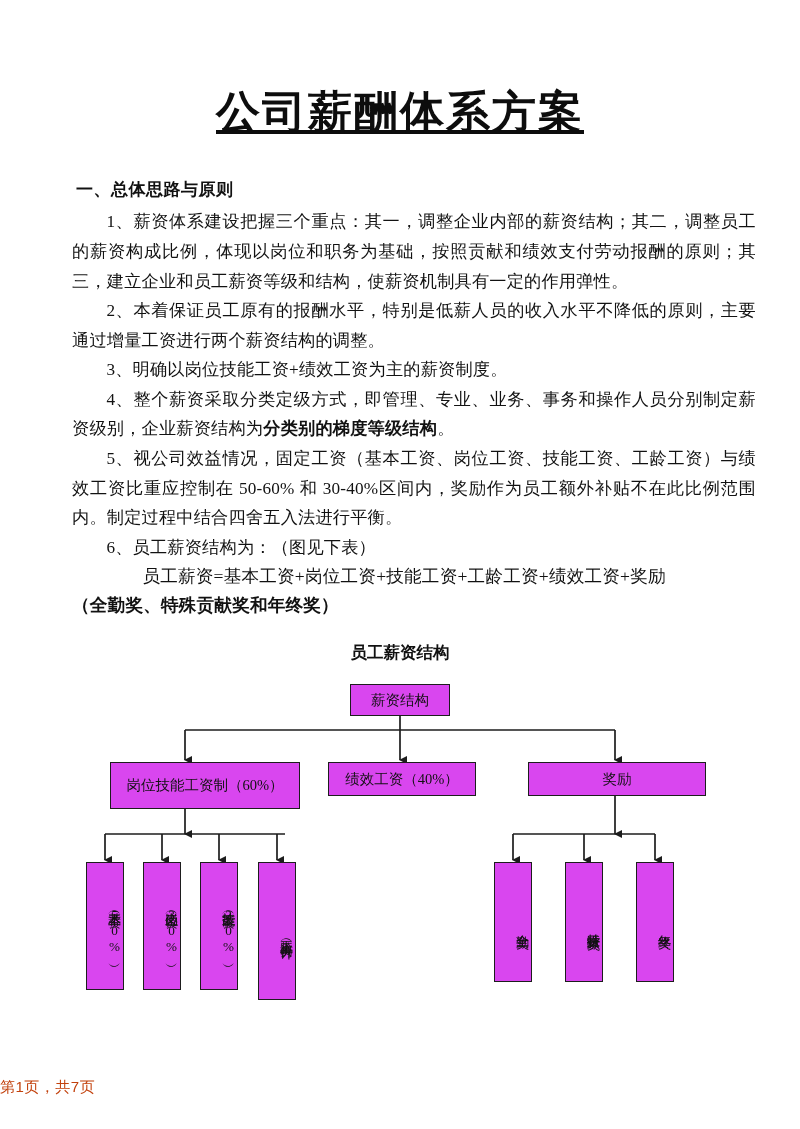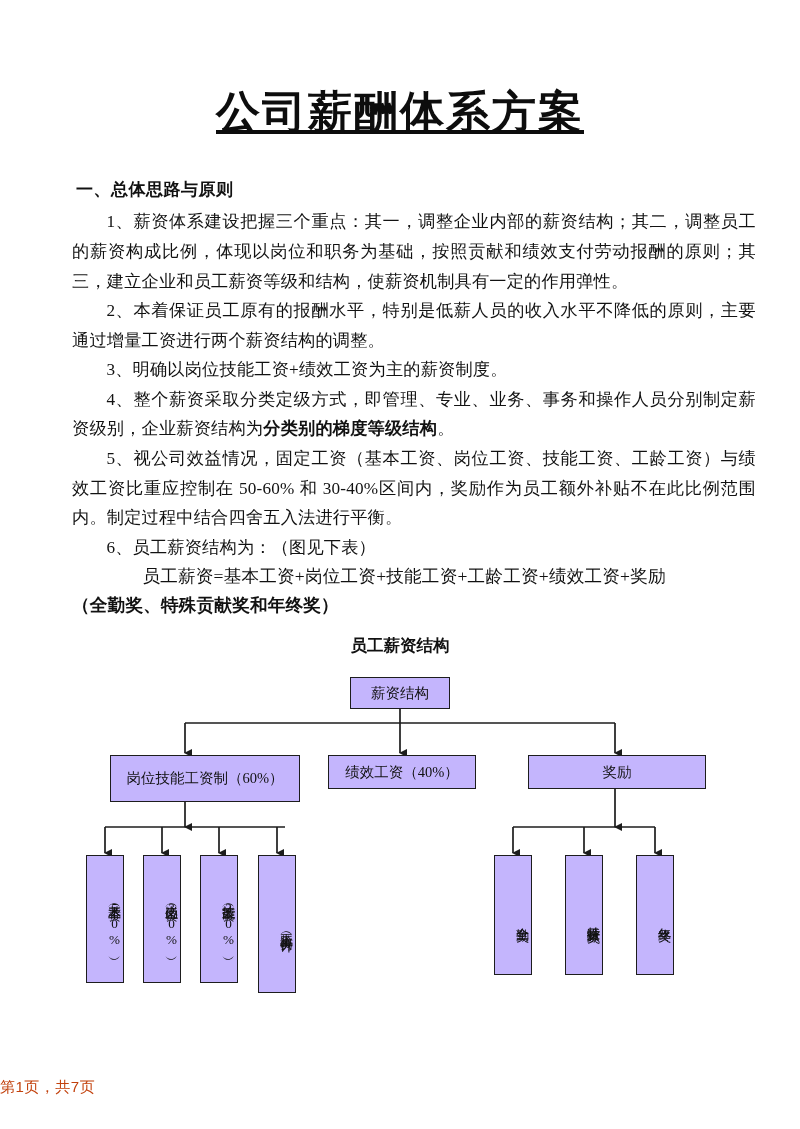--- a/index.html
+++ b/index.html
@@ -80,41 +80,41 @@
     text-indent: 0;
     letter-spacing: 0.2px;
   }
 
   
   .chart-caption {
     text-align: center;
     font-family: "Liberation Sans", "DejaVu Sans", sans-serif;
     font-weight: bold;
     font-size: 16.5px;
-    margin: 0;
+    margin: 7px;
     padding-top: 16px;
     color: #111111;
   }
 
   
   .diagram {
     position: relative;
     width: 800px;
     height: 330px;
     margin-top: 10px;
   }
   .diagram svg {
     position: absolute;
     left: 0;
     top: 0;
   }
   .node {
     position: absolute;
     border: 1.6px solid #1d1d1d;
-    background: #c4b5fd;
+    background: #d946ef;
     box-sizing: border-box;
     display: flex;
     align-items: center;
     justify-content: center;
     font-size: 14.5px;
     color: #111111;
     font-family: "Liberation Serif", "DejaVu Serif", serif;
   }
   .node.vert {
     writing-mode: vertical-rl;

